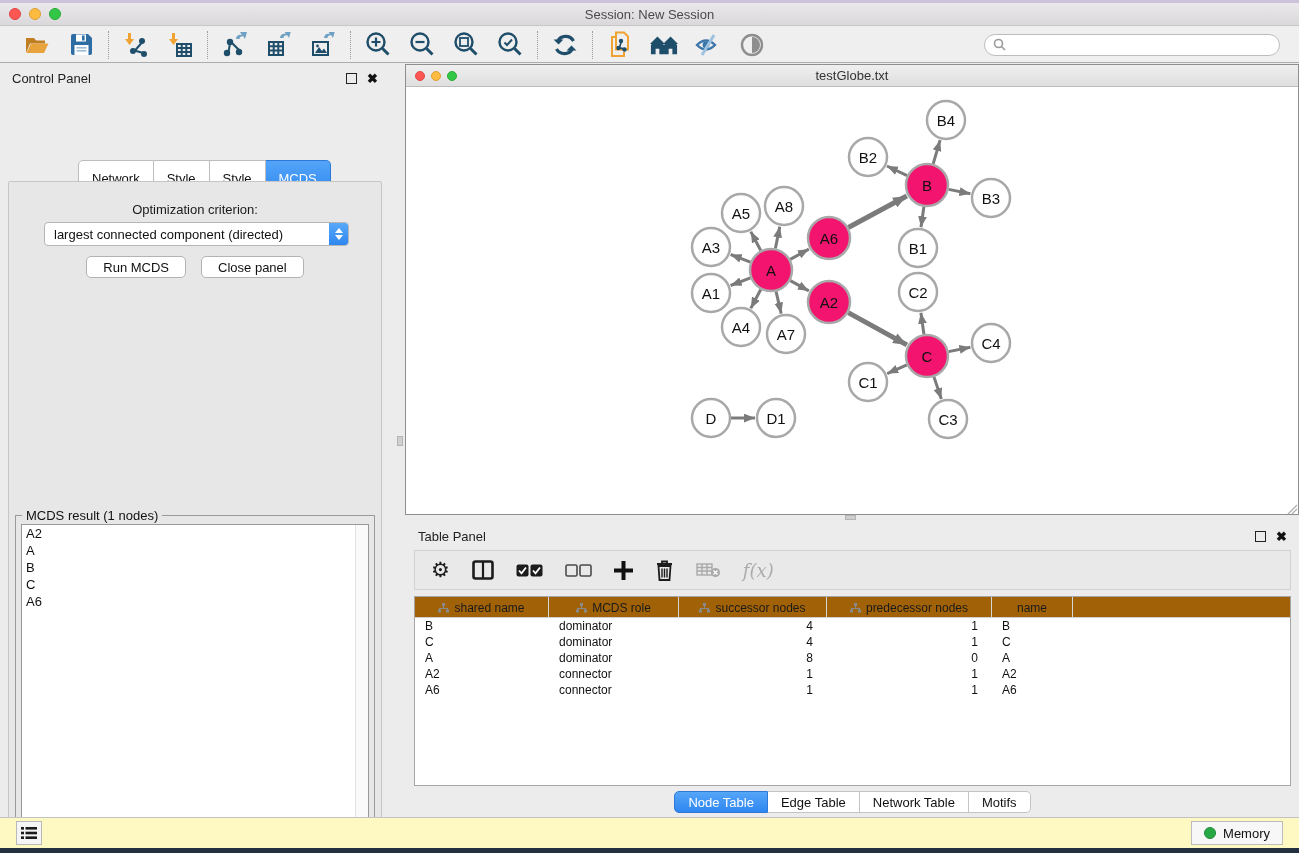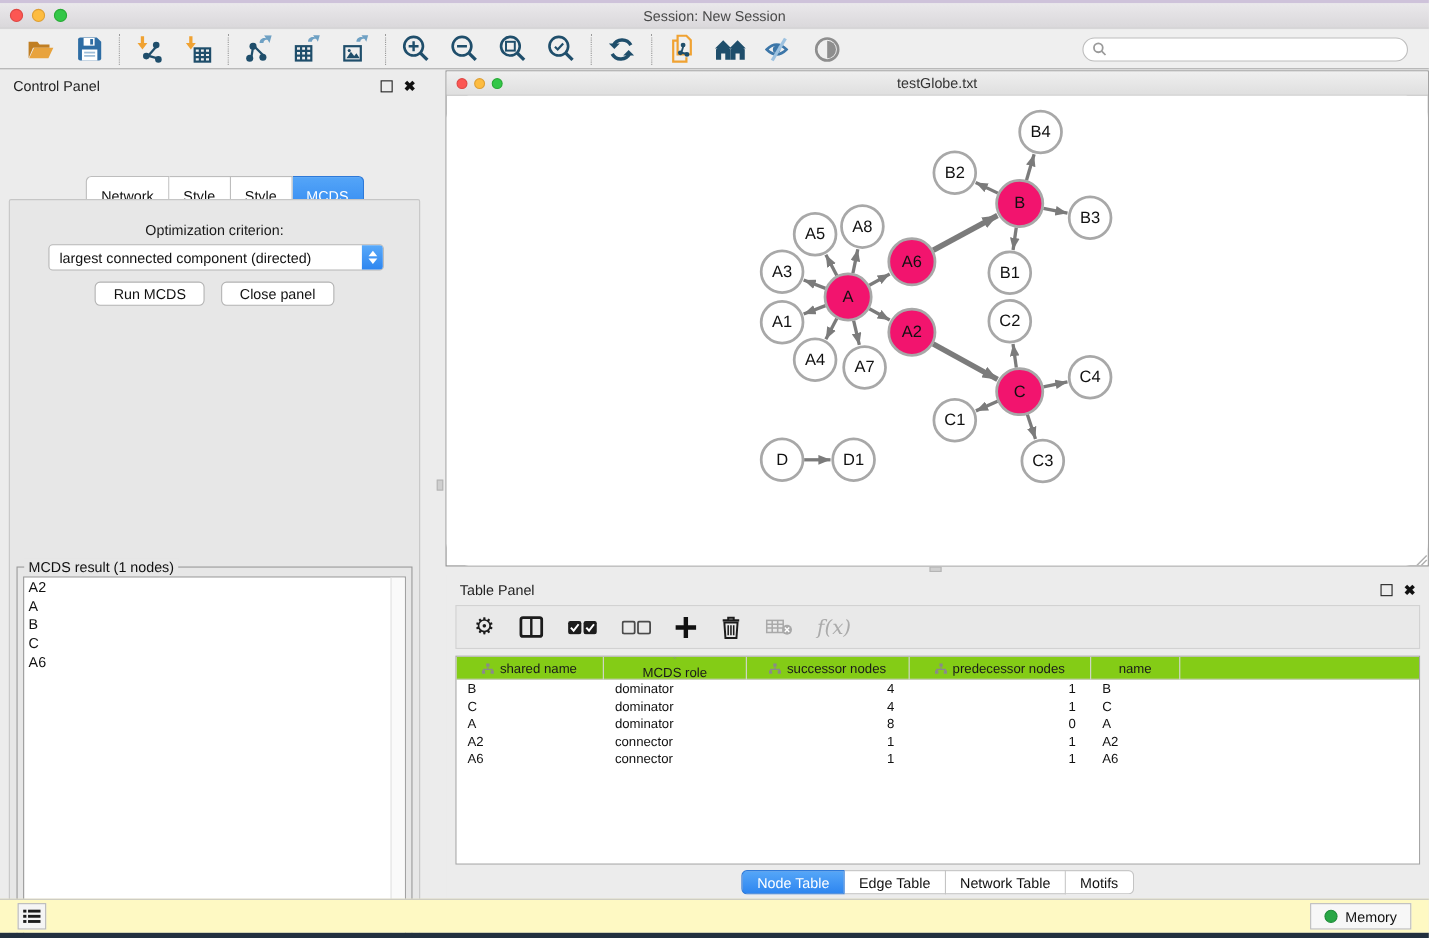--- a/index.html
+++ b/index.html
@@ -79,21 +79,21 @@
   .resize-grip { position:absolute; left:1287px; top:504px; width:11px; height:10px; }
 
   
   .table-panel { position:absolute; left:406px; top:522px; width:893px; height:295px; background:#ECECEC; }
   .tp-toolbar { position:absolute; left:8px; top:28px; width:877px; height:40px; background:#E9E9E9;
     border:1px solid #D2D2D2; display:flex; align-items:center; gap:22px; padding:0 16px; }
   .tp-icon { display:flex; align-items:center; justify-content:center; height:26px; }
   .gear-glyph { font-size:21px; color:#1c1c1c; line-height:22px; }
   .fx-glyph { font-family:"DejaVu Serif", serif; font-style:italic; font-size:18px; color:#ABABAB; }
   .tp-table { position:absolute; left:8px; top:74px; width:877px; height:190px; background:#fff; border:1px solid #A6A6A6; overflow:hidden; }
-  .thead { display:flex; height:21px; background:#84cc16; border-bottom:1px solid #CFCFCF; }
+  .thead { display:flex; height:21px; background:#a16207; border-bottom:1px solid #CFCFCF; }
   .th { display:flex; align-items:center; justify-content:center; gap:5px; font-size:12px; color:#1a1a1a;
     border-right:1px solid #D6D6D6; height:21px; }
   .trow { display:flex; height:16px; align-items:center; }
   .td { font-size:12px; color:#111; height:16px; line-height:16px; white-space:nowrap; overflow:hidden; }
   .td.left { text-align:left; padding-left:10px; }
   .td.right { text-align:right; padding-right:14px; }
   .tp-tabs { position:absolute; left:0; bottom:4px; width:100%; display:flex; justify-content:center; }
   .tp-tab { height:22px; background:#fff; border:1px solid #C4C4C4; border-left:none; font-size:13px; color:#111;
     display:flex; align-items:center; padding:0 13px; }
   .tp-tab:first-child { border-left:1px solid #C4C4C4; border-radius:5px 0 0 5px; }
@@ -489,21 +489,21 @@
           <svg width="11" height="10" viewBox="0 0 11 10">
             <g fill="#8a8a8a">
               <rect x="4" y="0" width="3" height="3"></rect>
               <rect x="0" y="6.5" width="3" height="3"></rect>
               <rect x="8" y="6.5" width="3" height="3"></rect>
               <path d="M5 3 h1 v2 h-1 Z M1 5 h9 v1 H1 Z M1 5 h1 v2 H1 Z M9 5 h1 v2 h-1 Z"></path>
             </g>
           </svg>
           <span>shared name</span>
         </div>
-        <div class="th" style="width: 130px; flex-direction: column;">
+        <div class="th" style="width: 130px;">
           <svg width="11" height="10" viewBox="0 0 11 10">
             <g fill="#8a8a8a">
               <rect x="4" y="0" width="3" height="3"></rect>
               <rect x="0" y="6.5" width="3" height="3"></rect>
               <rect x="8" y="6.5" width="3" height="3"></rect>
               <path d="M5 3 h1 v2 h-1 Z M1 5 h9 v1 H1 Z M1 5 h1 v2 H1 Z M9 5 h1 v2 h-1 Z"></path>
             </g>
           </svg>
           <span>MCDS role</span>
         </div>

